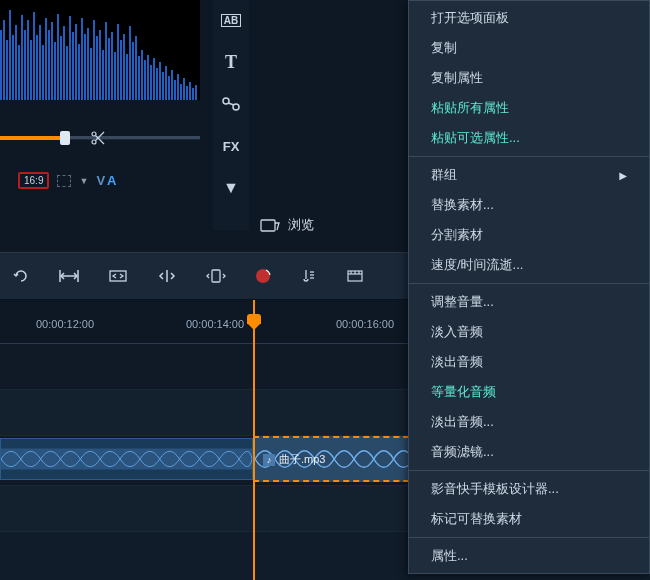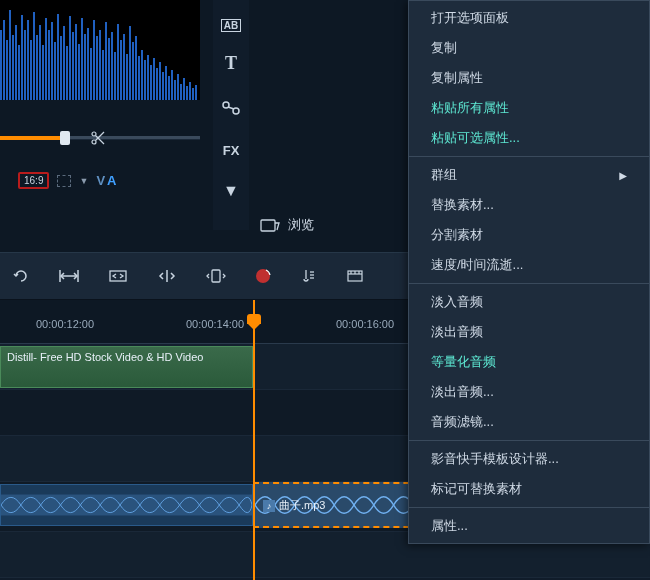--- a/index.html
+++ b/index.html
@@ -14,21 +14,21 @@
 .playhead-slider .cut-icon { position: absolute; top: 2px; left: 90px; color: #c8d4e0; }
 .ratio-row { position: absolute; top: 172px; left: 18px; display: flex; align-items: center; gap: 8px; }
 .ratio-box { border: 2px solid #b91c1c; padding: 1px 4px; font-size: 10px; border-radius: 2px; }
 .dotted-box { width: 14px; height: 12px; border: 1px dashed #5a6a7c; display: inline-block; }
 .va-letters .v { color: #6090c0; font-weight: bold; margin-right: 2px; }
 .va-letters .a { color: #40a0ff; font-weight: bold; }
 .timecode { position: absolute; top: 198px; left: 78px; font-family: monospace; font-size: 13px; color: #d0dae6; letter-spacing: 1px; }
 .timecode .spinners { display: inline-block; margin-left: 4px; vertical-align: middle; }
 .timecode .spinners span { display: block; font-size: 7px; line-height: 7px; color: #8a9aac; }
 .side-toolbar { position: absolute; top: 0; left: 213px; width: 36px; height: 230px; background: #101c2a; display: flex; flex-direction: column; align-items: center; gap: 18px; padding-top: 8px; }
-.side-toolbar .tbtn { width: 24px; height: 24px; display: flex; align-items: flex-end; justify-content: center; color: #c8d4e0; font-size: 14px; font-weight: bold; }
+.side-toolbar .tbtn { width: 24px; height: 24px; display: flex; align-items: center; justify-content: center; color: #c8d4e0; font-size: 14px; font-weight: bold; }
 .browse-row { position: absolute; top: 216px; left: 260px; display: flex; align-items: center; gap: 8px; color: #d0dae6; }
 .toolbar-row { position: absolute; top: 252px; left: 0; width: 650px; height: 48px; background: #1a2838; display: flex; align-items: center; padding-left: 12px; gap: 28px; border-top: 1px solid #263748; border-bottom: 1px solid #0a121c; }
 .toolbar-row .tbtn { color: #c8d4e0; display: flex; align-items: center; justify-content: center; }
 .timeline { position: absolute; top: 300px; left: 0; width: 650px; height: 280px; background: #101c2a; }
 .ruler { position: relative; height: 44px; background: #0d1824; border-bottom: 1px solid #2a3a4c; }
 .ruler .tlabel { position: absolute; top: 18px; font-size: 11px; color: #9ab; }
 .ruler .playhead { position: absolute; top: 0; width: 2px; height: 280px; background: #ff8c00; z-index: 5;}
 .ruler .playhead::before { content: ""; position: absolute; top: 14px; left: -6px; width: 14px; height: 10px; background: #ff8c00; border-radius: 3px 3px 0 0; }
 .ruler .playhead::after { content: ""; position: absolute; top: 24px; left: -5px; border-left: 6px solid transparent; border-right: 6px solid transparent; border-top: 6px solid #ff8c00; }
 .track { position: relative; height: 46px; border-bottom: 1px solid #1a2838; background: #13202e; }
@@ -249,25 +249,20 @@
     </div>
 </div>
 
 <div class="timeline">
   <div class="ruler">
     <div class="tlabel" style="left:36px;">00:00:12:00</div>
     <div class="tlabel" style="left:186px;">00:00:14:00</div>
     <div class="tlabel" style="left:336px;">00:00:16:00</div>
     <div class="playhead" style="left:253px;"></div>
   </div>
-  <div class="track">
-    <div class="video-clip" style="width:253px;">
-      <span>Distill- Free HD Stock Video &amp; HD Video</span>
-    </div>
-  </div>
   <div class="track alt"></div>
   <div class="track"></div>
   <div class="track alt" style="height:50px;">
     <div class="audio-clip" style="left:0;width:253px;">
       <svg viewBox="0 0 253 42" preserveAspectRatio="none">
           <g fill="#5090d0">
             <rect x="0" y="10" width="253" height="22" opacity="0.3"></rect>
             <path d="M0 21 Q10 5 20 21 T40 21 T60 21 T80 21 T100 21 T120 21 T140 21 T160 21 T180 21 T200 21 T220 21 T240 21 T253 21" stroke="#60a0e0" stroke-width="1" fill="none"></path>
             <path d="M0 21 Q10 37 20 21 T40 21 T60 21 T80 21 T100 21 T120 21 T140 21 T160 21 T180 21 T200 21 T220 21 T240 21 T253 21" stroke="#60a0e0" stroke-width="1" fill="none"></path>
           </g>
@@ -314,20 +309,23 @@
       <span>替换素材...</span>
     </div>
     <div class="mitem">
       <span>分割素材</span>
     </div>
     <div class="mitem">
       <span>速度/时间流逝...</span>
     </div>
     <div class="sep"></div>
     <div class="mitem">
+      <span>调整音量...</span>
+    </div>
+    <div class="mitem">
       <span>淡入音频</span>
     </div>
     <div class="mitem">
       <span>淡出音频</span>
     </div>
     <div class="mitem disabled">
       <span>等量化音频</span>
     </div>
     <div class="mitem">
       <span>淡出音频...</span>

